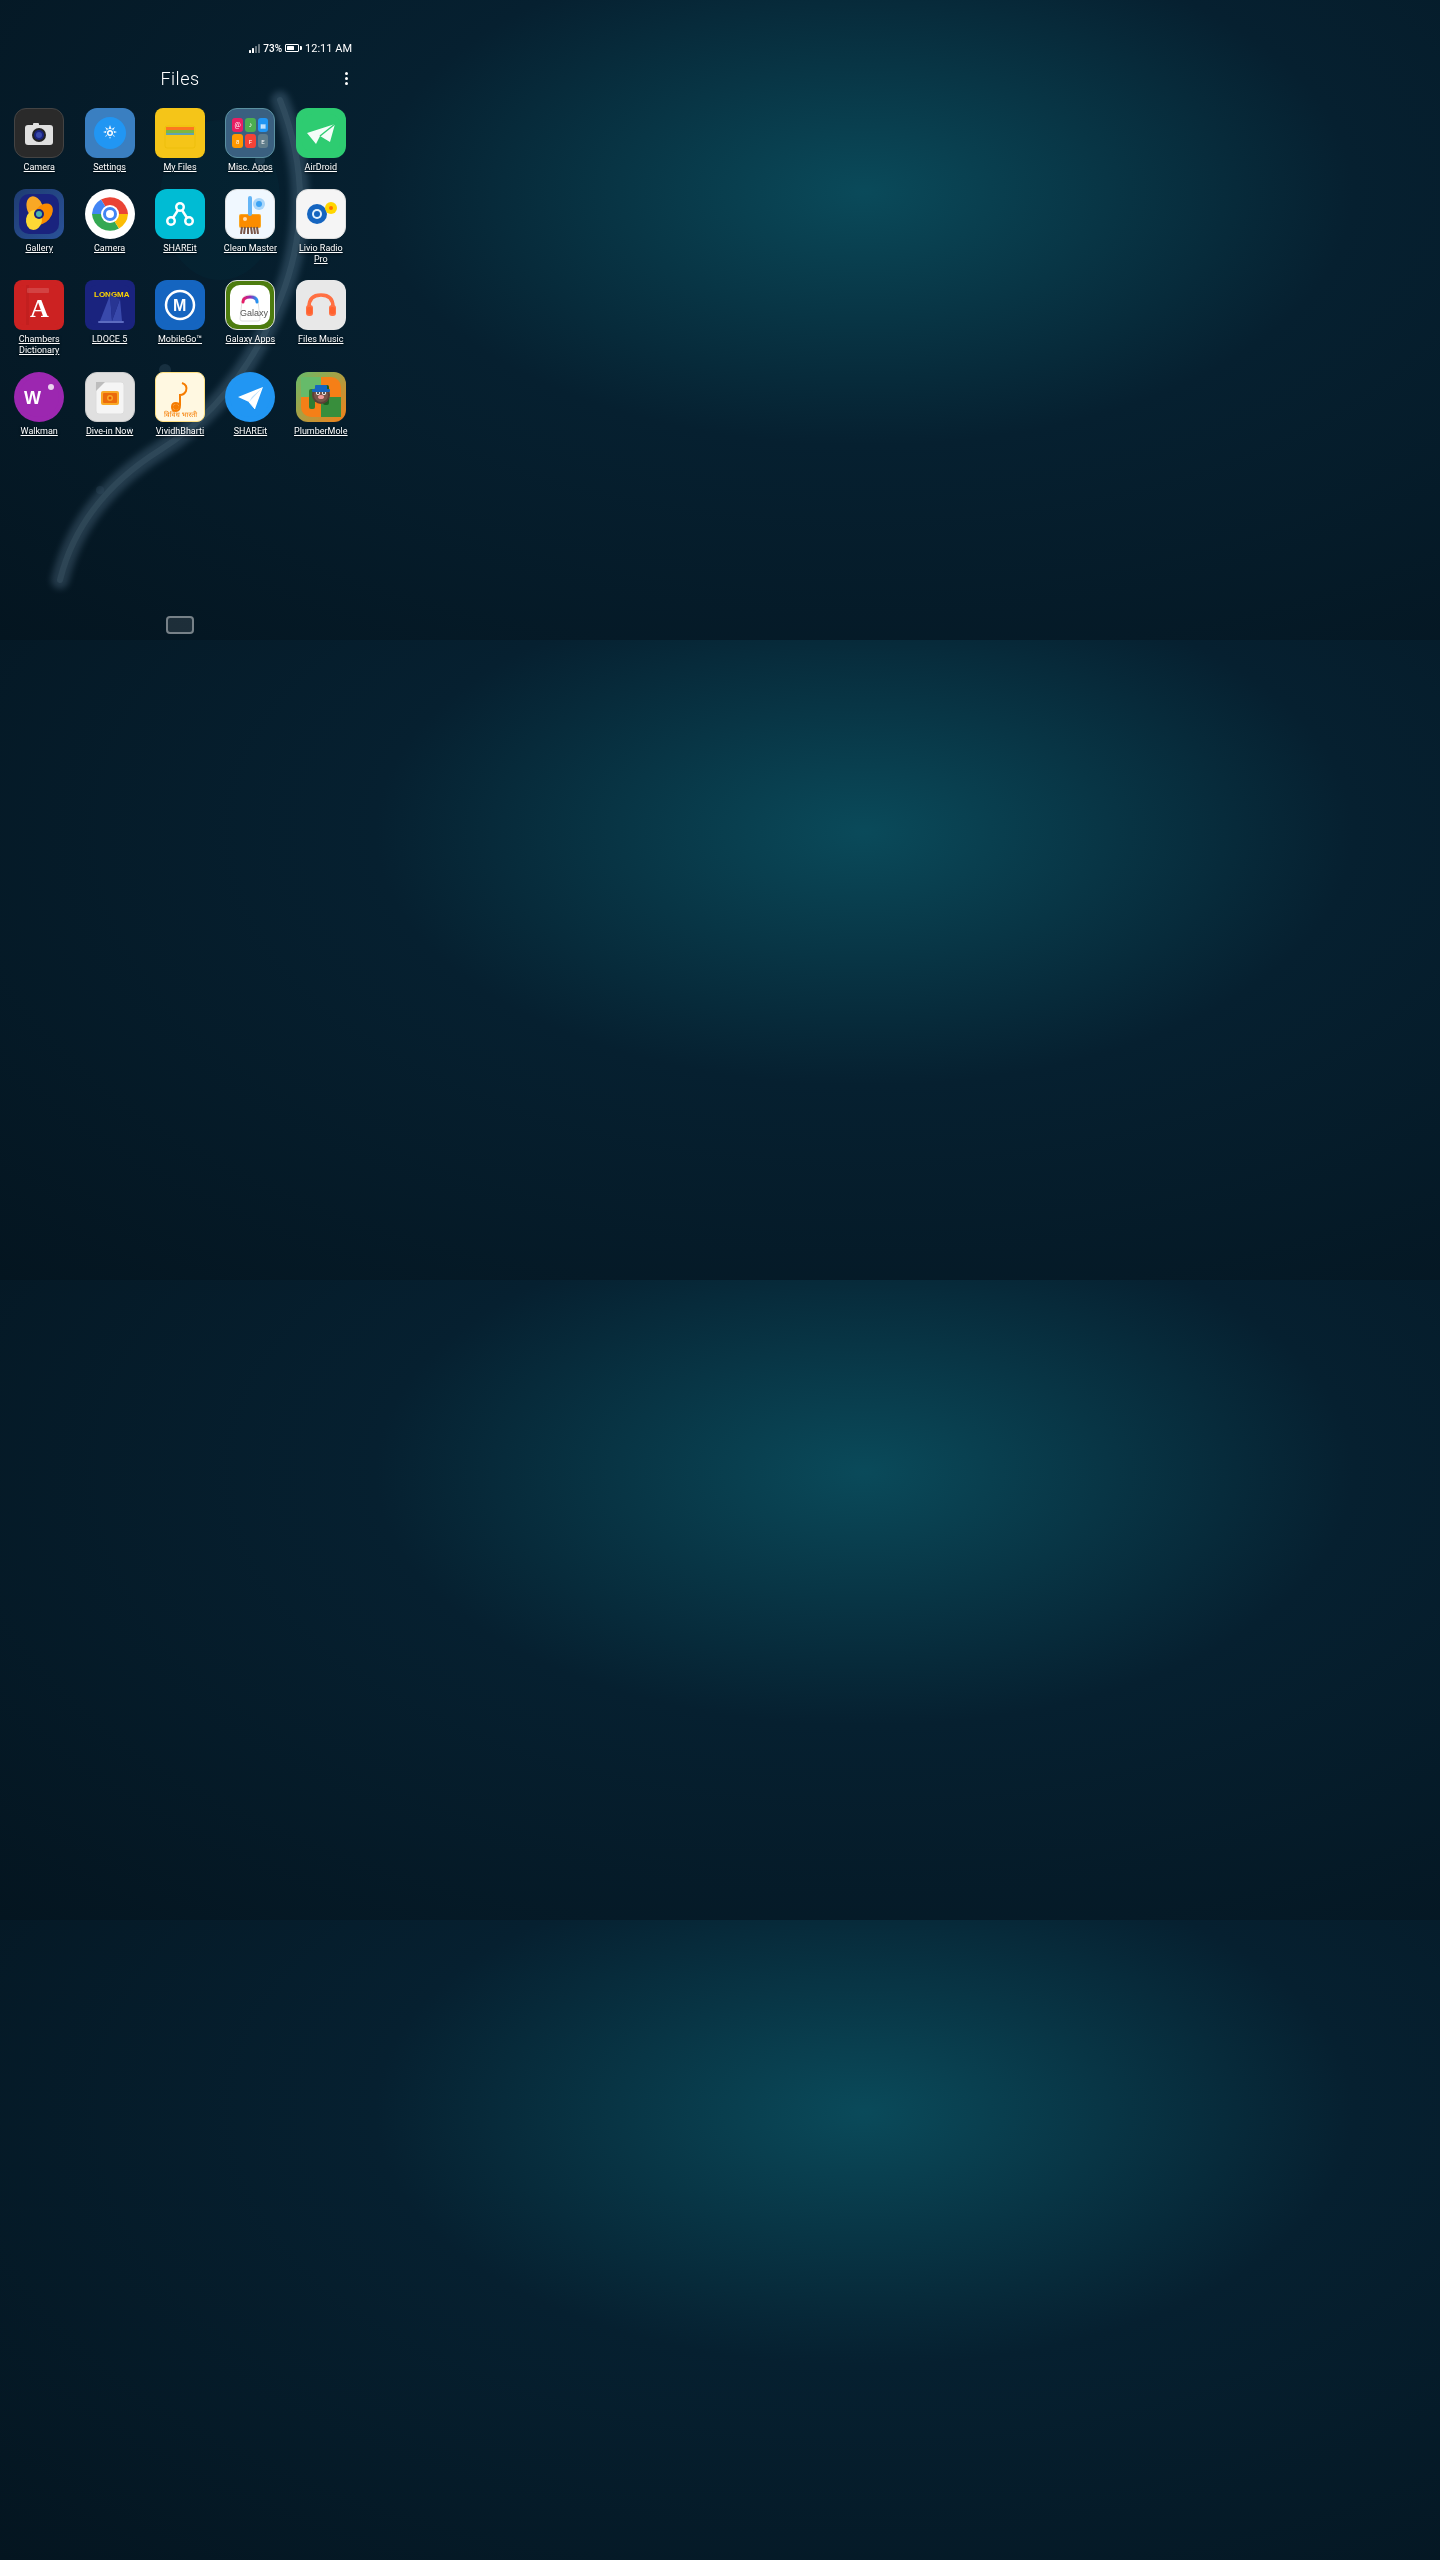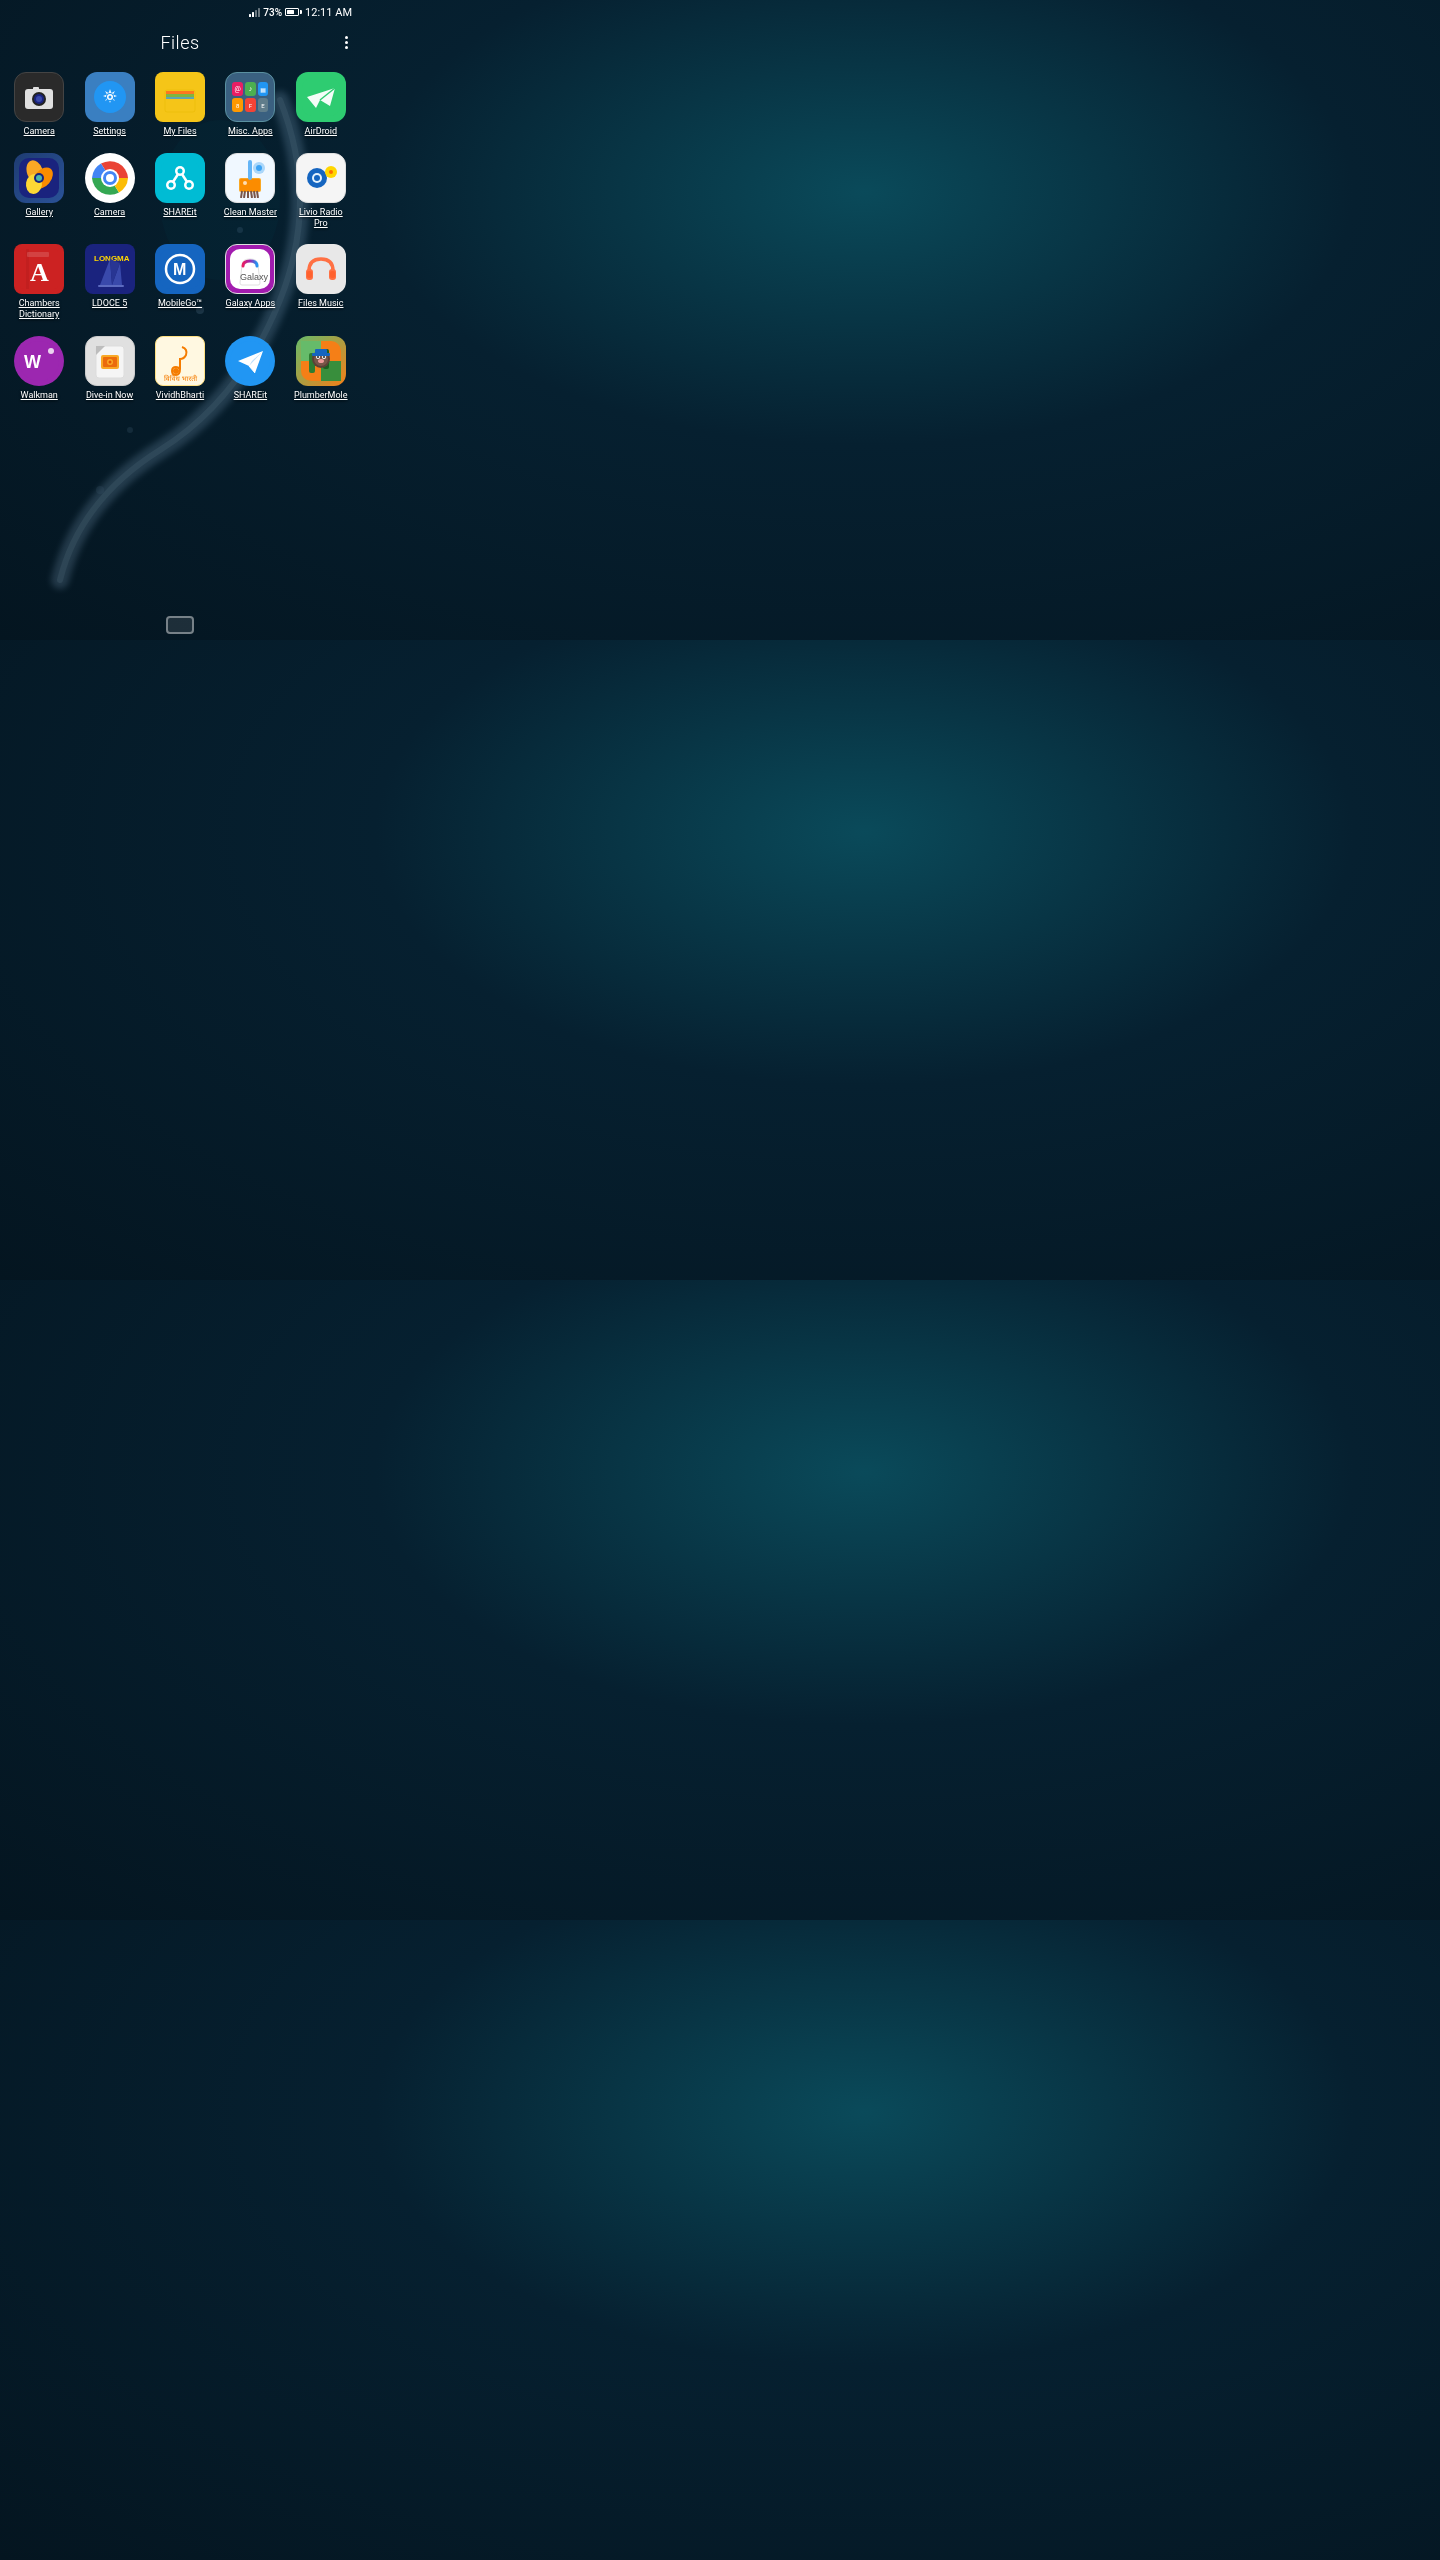--- a/index.html
+++ b/index.html
@@ -34,20 +34,21 @@
       position: relative;
       z-index: 10;
       display: flex;
       justify-content: flex-end;
       align-items: center;
       padding: 12px 8px;
       font-size: 10px;
       font-weight: 500;
       gap: 4px;
       height: 20px;
+      margin-top: 36px;
     }
 
     .status-icons {
       display: flex;
       align-items: center;
       gap: 3px;
     }
 
     .signal-bars {
       display: flex;
@@ -470,21 +471,21 @@
         <rect width="40" height="40" rx="10" fill="#1565c0"></rect>
 
         <circle cx="20" cy="20" r="14" fill="none" stroke="white" stroke-width="2.5"></circle>
         <text x="13" y="26" font-family="sans-serif" font-size="16" font-weight="bold" fill="white">M</text>
       </svg>
     </div>
     <span class="app-label">MobileGo™</span>
   </div>
 
   <div class="app-item">
-    <div class="app-icon icon-galaxyapps" style="background:#a21caf; border-radius:12px; border:1px solid #e0e0e0;">
+    <div class="app-icon icon-galaxyapps" style="background:#4d7c0f; border-radius:12px; border:1px solid #e0e0e0;">
       <svg width="40" height="40" viewBox="0 0 40 40">
         <rect width="40" height="40" rx="10" fill="white"></rect>
 
         <path d="M12 16 Q12 10 20 10 Q28 10 28 16 L30 34 Q30 36 28 36 L12 36 Q10 36 10 34 Z" fill="white" stroke="#e0e0e0" stroke-width="1"></path>
 
         <path d="M13 17 Q13 12 20 12 Q27 12 27 17" fill="none" stroke="url(#grad1)" stroke-width="3" stroke-linecap="round"></path>
         <defs>
           <linearGradient id="grad1" x1="0%" y1="0%" x2="100%" y2="0%">
             <stop offset="0%" style="stop-color:#e91e63"></stop>
             <stop offset="50%" style="stop-color:#9c27b0"></stop>

